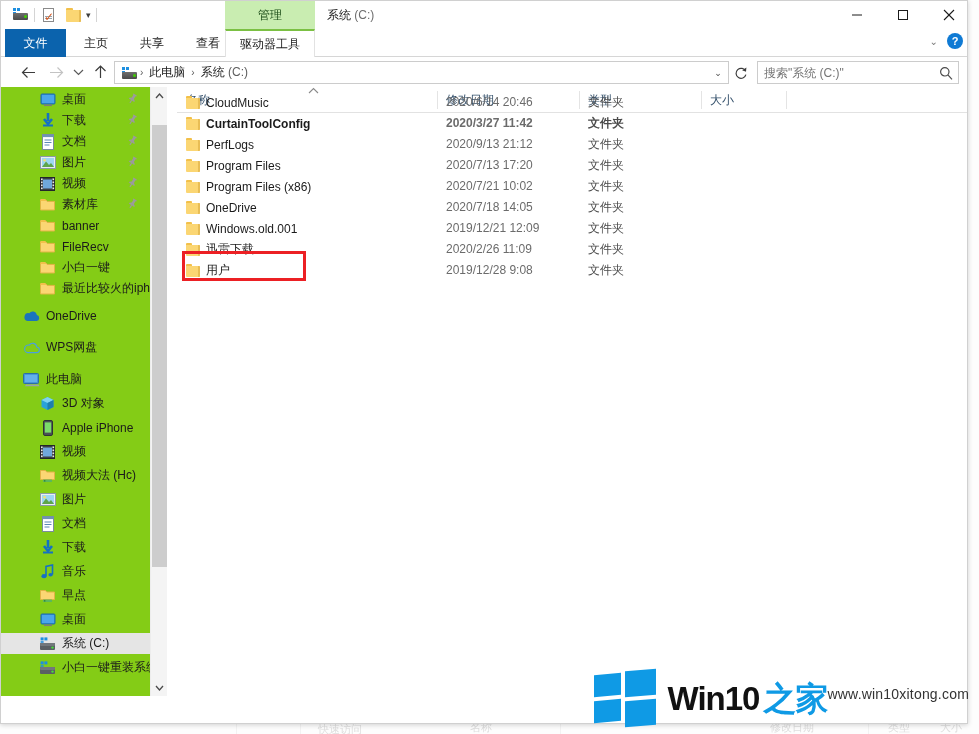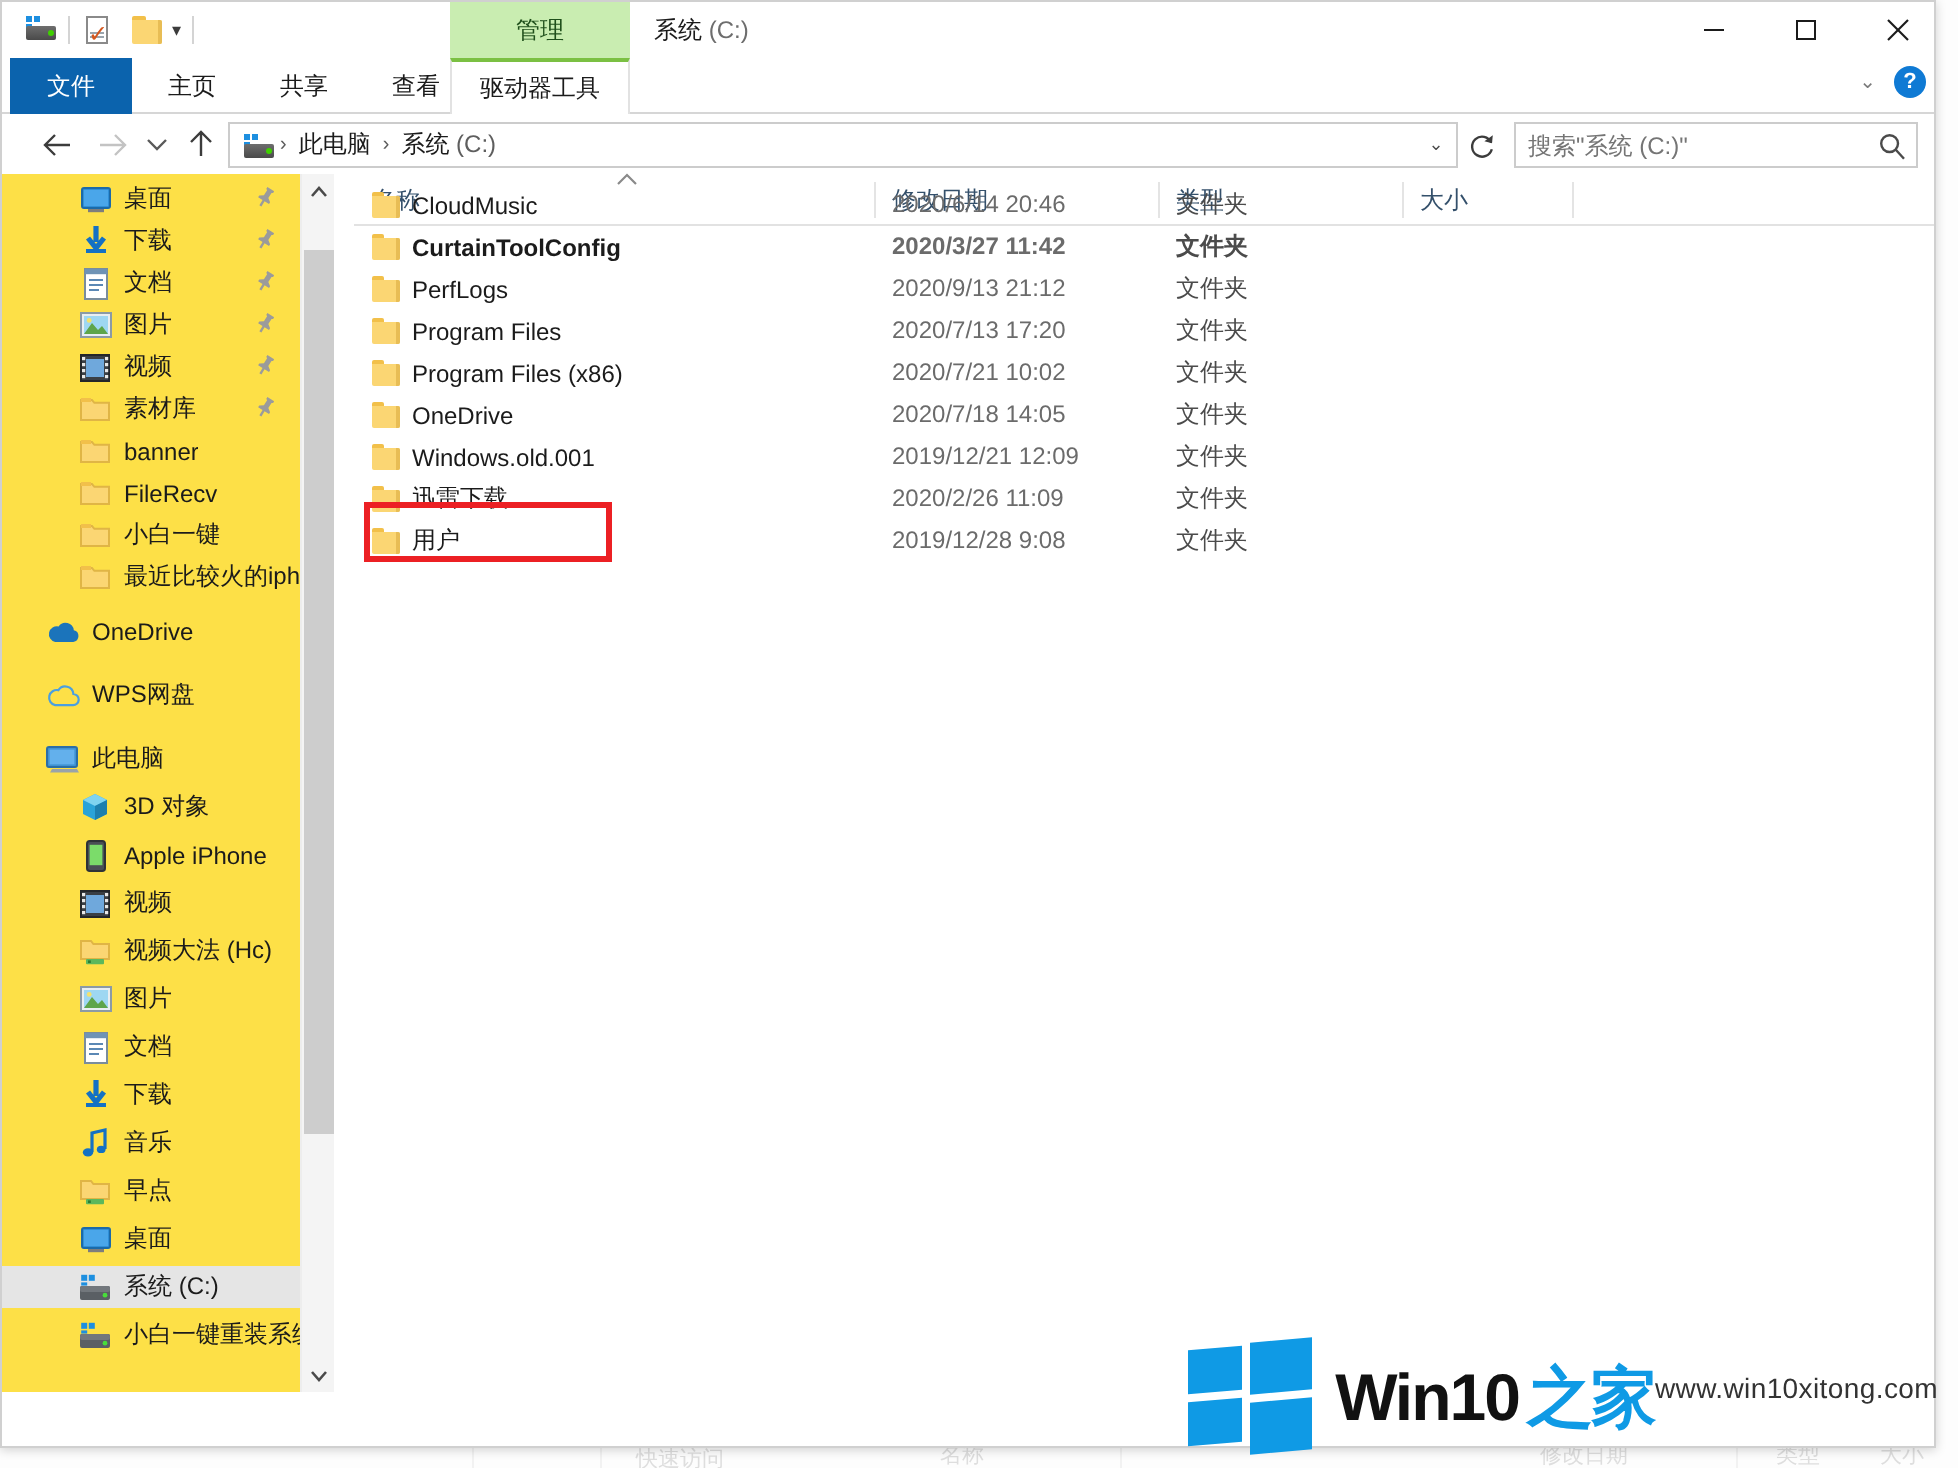--- a/index.html
+++ b/index.html
@@ -110,21 +110,21 @@
     padding-left: 6px; background: transparent;
     font-family: "Liberation Sans", sans-serif;
   }
   #search-ico { width: 24px; display: flex; align-items: center; justify-content: center; }
 
   
   #body { position: absolute; left: 0; top: 86px; right: 0; bottom: 27px; background: #fff; }
 
   
   #navpane { position: absolute; left: 0; top: 0; width: 166px; bottom: 0;
-             background: #fde047; overflow: hidden; }
+             background: #84cc16; overflow: hidden; }
   .navitem { position: relative; height: 21px; display: flex; align-items: center;
              padding-left: 0; font-size: 12px; color: #1b1b1b; white-space: nowrap; }
   .navitem.sel { background: #e5e5e5; }
   .nav-ico { width: 17px; height: 16px; margin-right: 6px; position: relative; flex: none; }
   .nav-label { overflow: hidden; }
   .nav-pin { position: absolute; right: 13px; top: 4px; font-size: 11px; color: #9b9b9b;
              transform: rotate(35deg); }
 
   
   #nav-scroll { position: absolute; right: 0; top: 0; bottom: 0; width: 17px; background: #f4f4f4;

